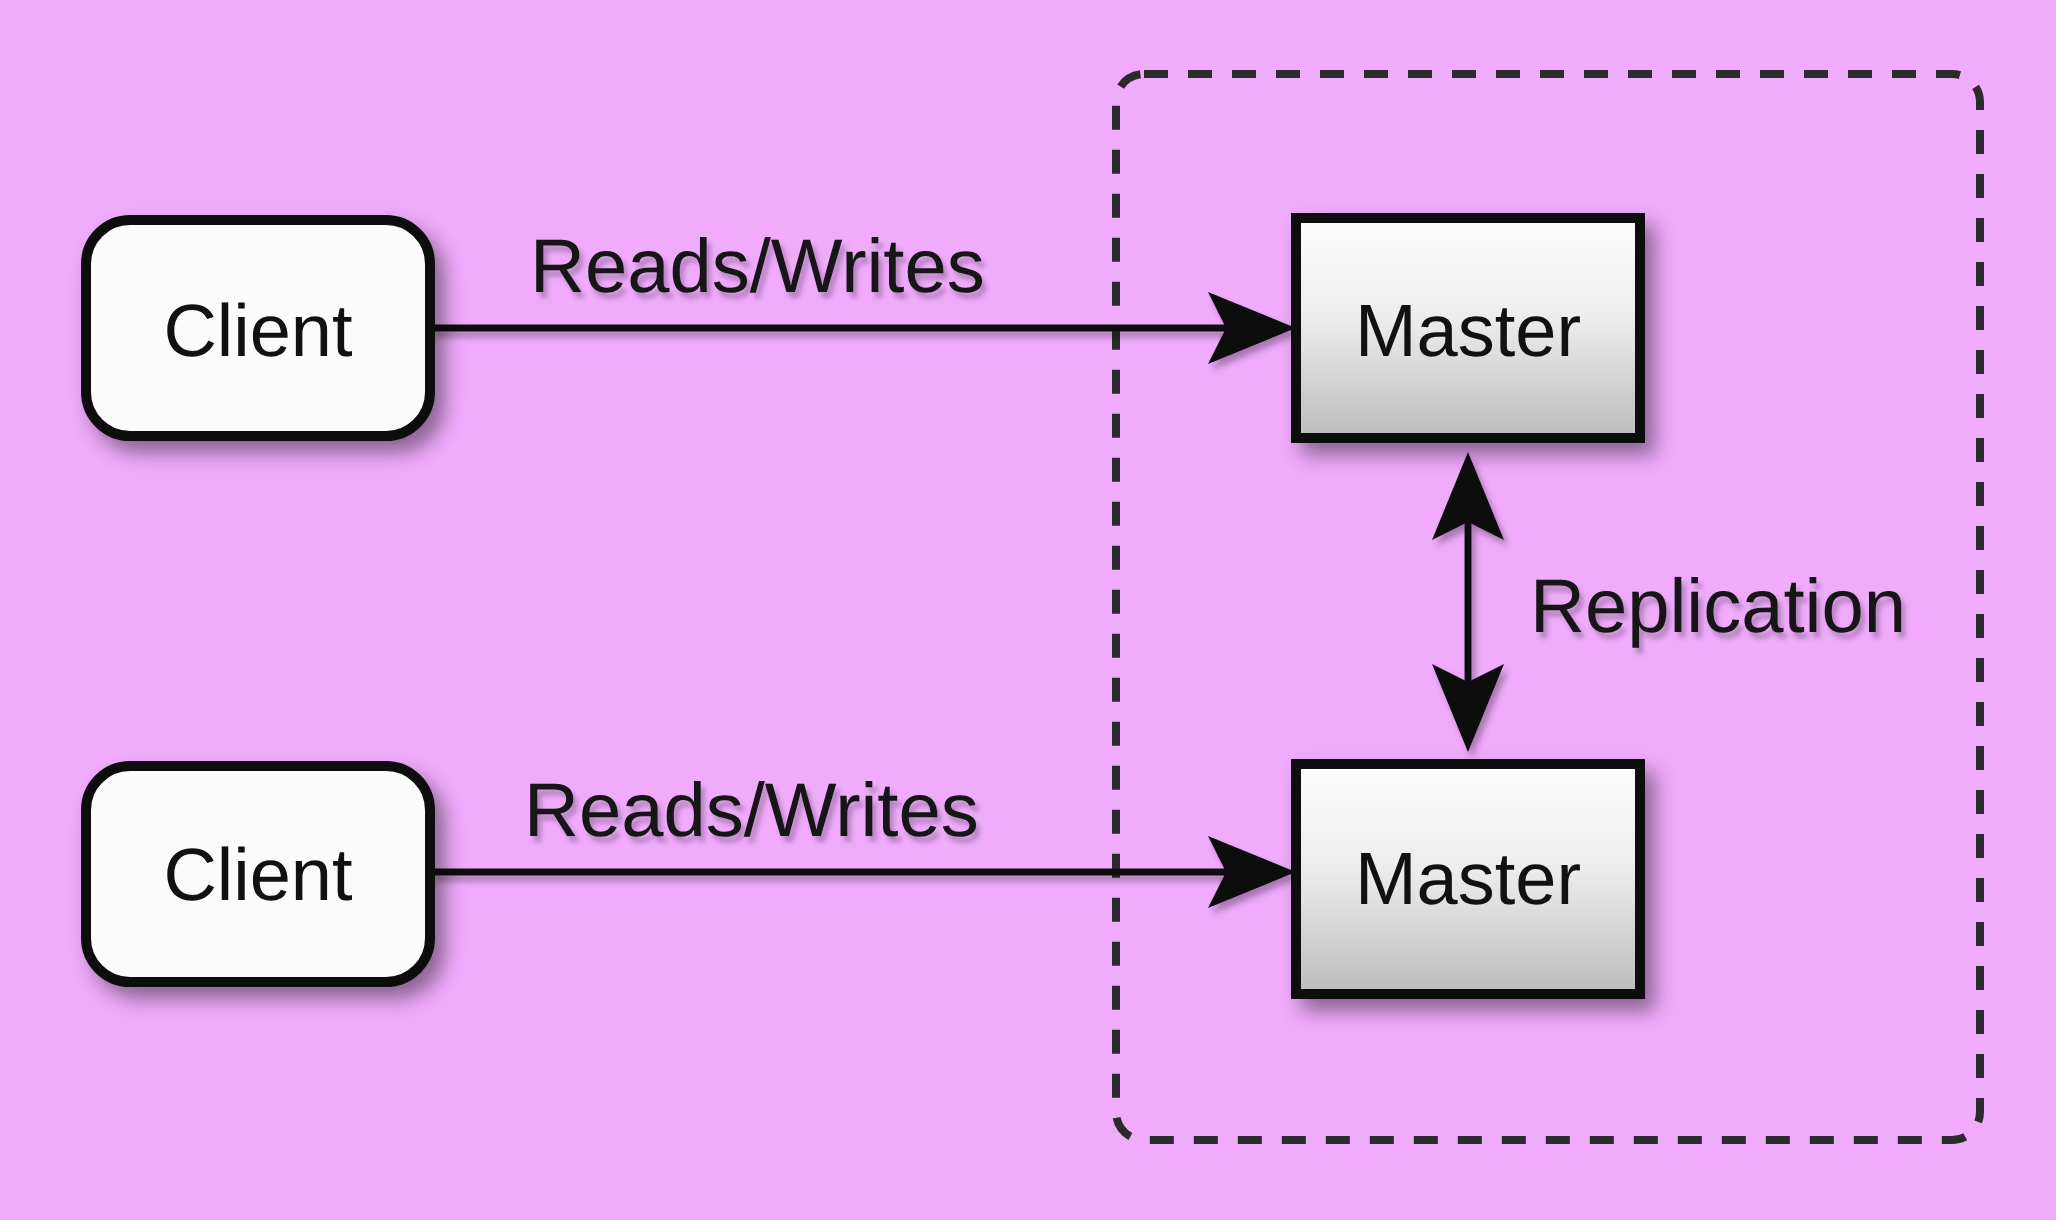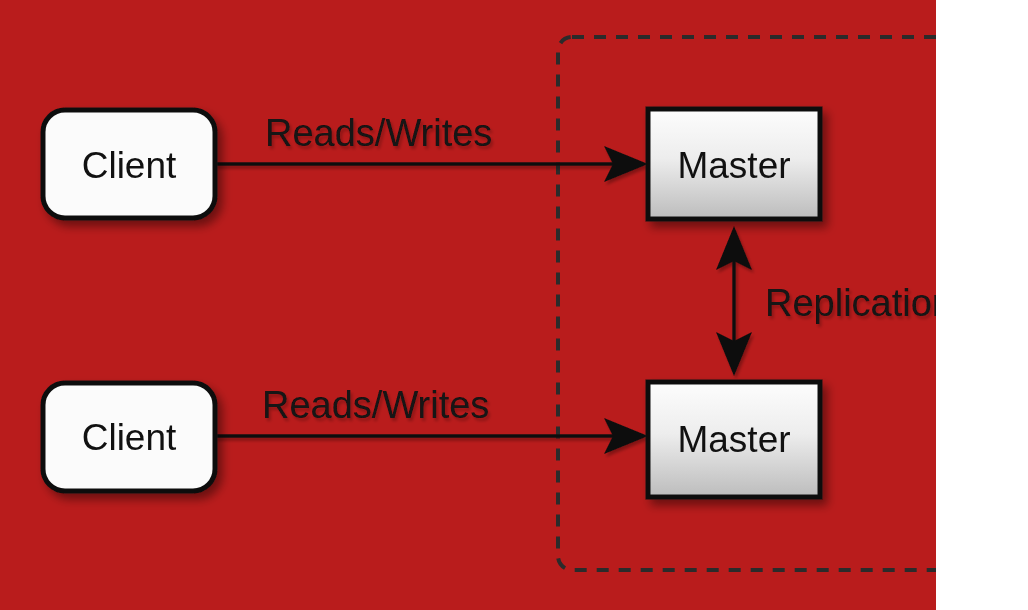--- a/index.html
+++ b/index.html
@@ -6,23 +6,23 @@
   html, body {
     margin: 0;
     padding: 0;
     background: #ffffff;
   }
   body {
     font-family: "Liberation Sans", sans-serif;
   }
   #canvas {
     position: relative;
-    width: 936px;
+    width: 1028px;
     height: 610px;
-    background: #b91c1c;
+    background: #f0abfc;
     overflow: hidden;
   }
   #diagram-svg {
     position: absolute;
     left: 0;
     top: 0;
     width: 1028px;
     height: 610px;
   }
   .node-label {

